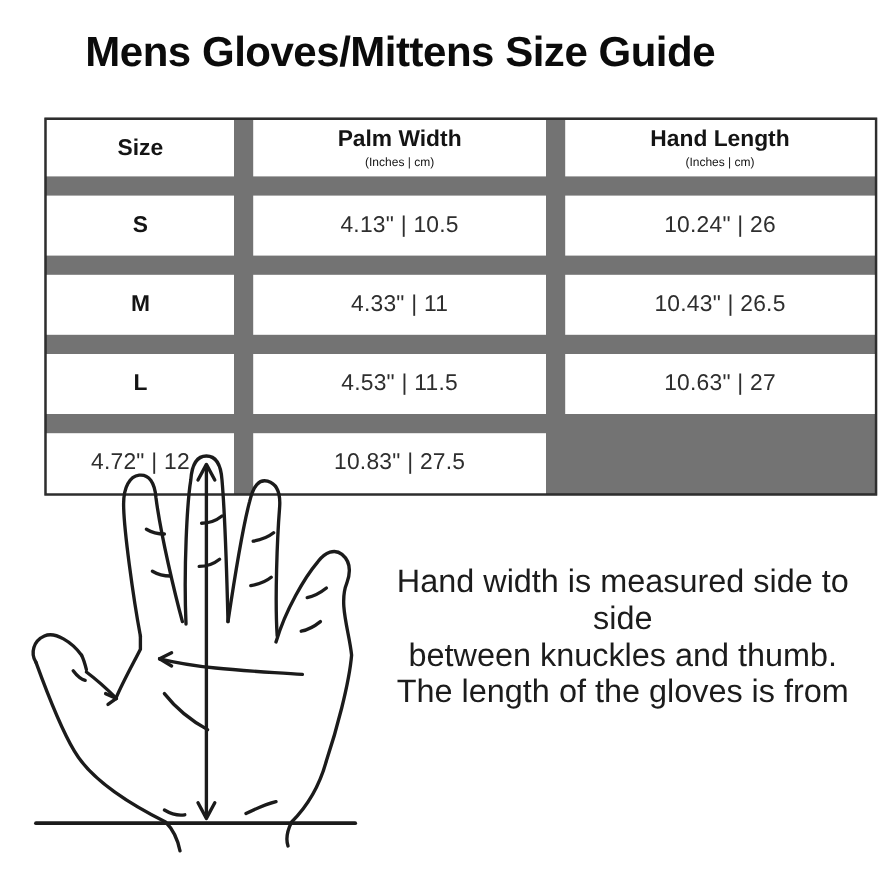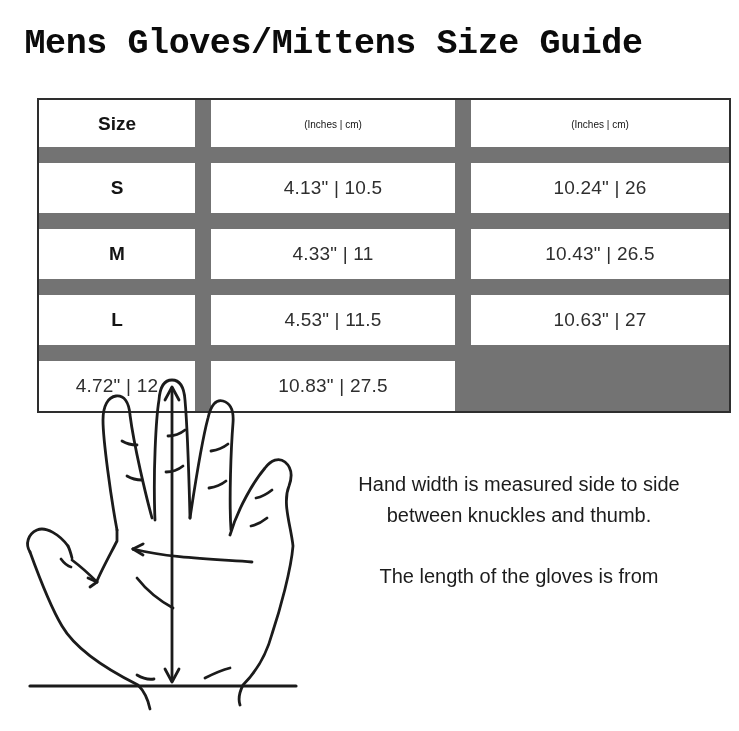--- a/index.html
+++ b/index.html
@@ -3,59 +3,61 @@
 <meta charset="utf-8">
 <style>
   html,body{margin:0;padding:0;}
   body{
     width:739px;height:731px;position:relative;background:#ffffff;
     font-family:"Liberation Sans","DejaVu Sans",sans-serif;
     overflow:hidden;
   }
   .page-title{
     position:absolute;top:24px;left:0;width:667px;text-align:center;
-    font-size:35px;font-weight:bold;letter-spacing:-0.4px;color:#0b0b0b;font-family:Liberation Mono, monospace;
+    font-size:35px;font-weight:bold;letter-spacing:-0.4px;color:#0b0b0b;
   }
   .size-table{
     position:absolute;left:37px;top:98px;
     display:grid;
     grid-template-columns:156px 244px 258px;
     grid-template-rows:47px 50px 50px 50px 50px;
     gap:16px;background:#737373;border:2px solid #2e2e2e;
   }
   .cell{
     background:#ffffff;display:flex;flex-direction:column;
     align-items:center;justify-content:center;
   }
   .th{font-weight:bold;font-size:19px;color:#141414;line-height:22px;}
   .units{font-weight:normal;font-size:10px;color:#141414;margin-top:2px;}
   .size-label{font-weight:bold;font-size:19px;color:#141414;}
   .value{font-size:19px;font-weight:400;color:#2e2e2e;letter-spacing:0.2px;}
   .hand-illustration{position:absolute;left:10px;top:378px;}
   .note{
     position:absolute;left:303px;width:432px;text-align:center;
-    font-size:20px;line-height:31px;color:#1c1c1c;
+    font-size:27px;line-height:31px;color:#1c1c1c;
   }
   .note-1{top:469px;}
   .note-2{top:561px;text-align:center;}
 </style>
 </head>
 <body>
 
 <div class="page-title">Mens Gloves/Mittens Size Guide</div>
 
 <div class="size-table">
 
   <div class="cell">
     <span class="th">Size</span>
   </div>
   <div class="cell">
+    <span class="th">Palm Width</span>
     <span class="units">(Inches | cm)</span>
   </div>
   <div class="cell">
+    <span class="th">Hand Length</span>
     <span class="units">(Inches | cm)</span>
   </div>
 
   <div class="cell">
     <span class="size-label">S</span>
   </div>
   <div class="cell">
     <span class="value">4.13" | 10.5</span>
   </div>
   <div class="cell">

